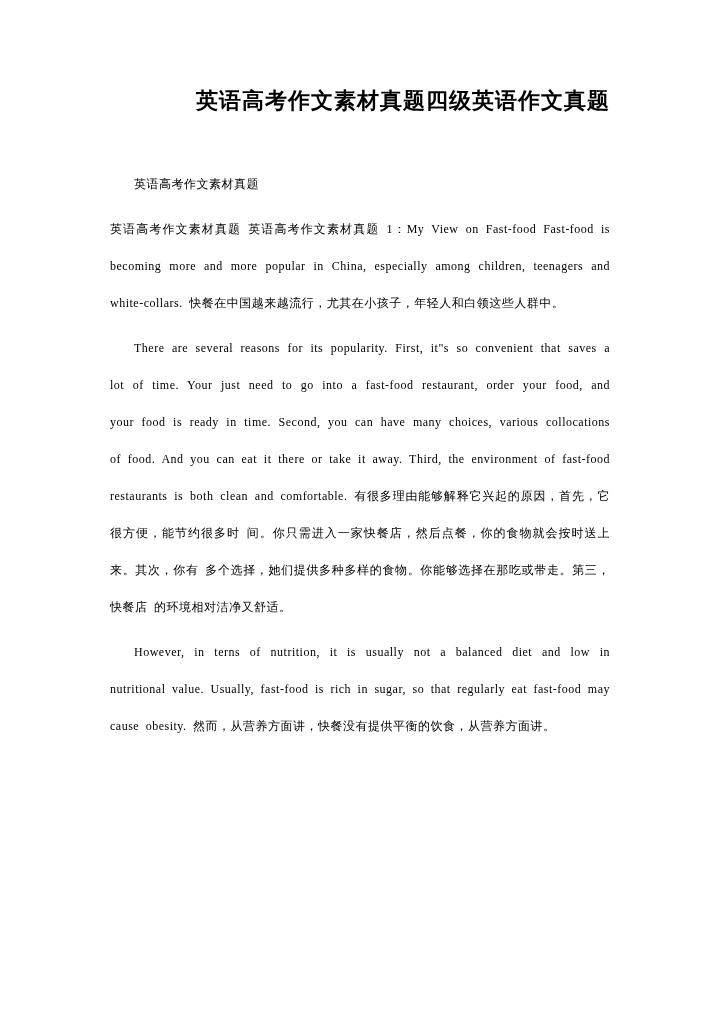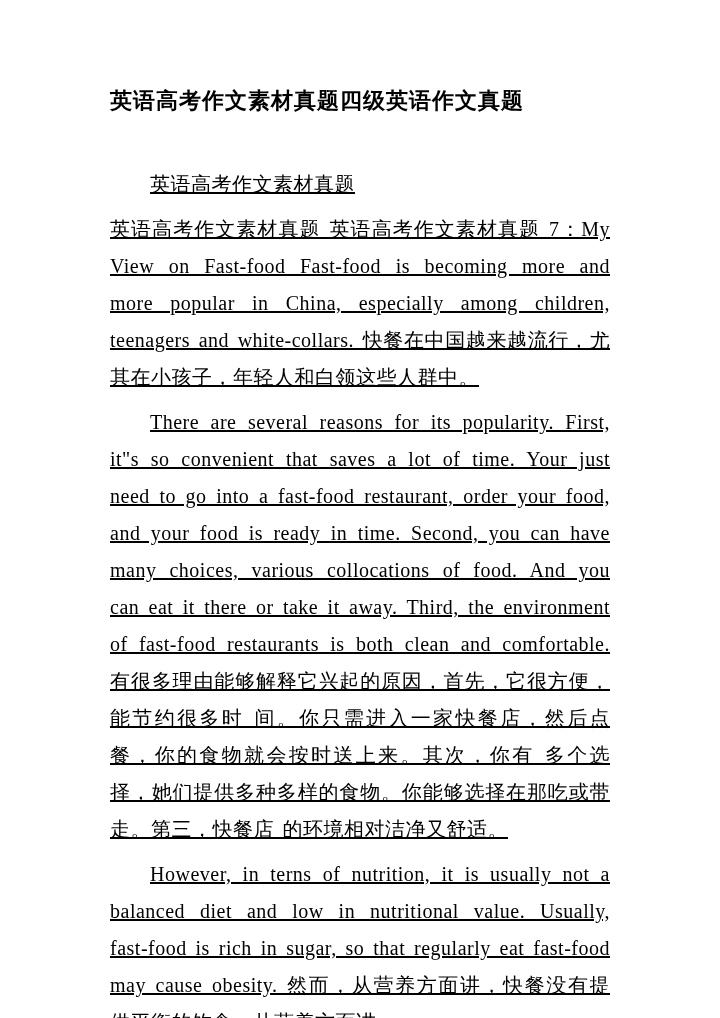--- a/index.html
+++ b/index.html
@@ -13,44 +13,43 @@
     min-height: 1018px;
     box-sizing: border-box;
     padding: 86px 110px 60px 110px;
     background: #ffffff;
     color: #000000;
     font-family: "Liberation Serif", "DejaVu Serif", serif;
   }
   .doc-title {
     font-size: 22px;
     font-weight: bold;
-    text-align: left;
+    text-align: right;
     margin: 0 0 50px 0;
     letter-spacing: 1px;
     line-height: 30px;
   }
   .para {
-    font-size: 20px;
+    font-size: 12px;
     line-height: 37px;
     text-align: justify;
     margin: 0 0 8px 0;
     word-spacing: 3px;
     letter-spacing: 0.5px;
-    text-decoration: underline;
   }
   .indent {
     text-indent: 2em;
   }
 </style>
 </head>
 <body>
 
 <div class="page">
   <h1 class="doc-title">英语高考作文素材真题四级英语作文真题</h1>
 
   <p class="para indent">英语高考作文素材真题</p>
 
-  <p class="para">英语高考作文素材真题 英语高考作文素材真题 7：My View on Fast-food Fast-food is becoming more and more popular in China, especially among children, teenagers and white-collars. 快餐在中国越来越流行，尤其在小孩子，年轻人和白领这些人群中。</p>
+  <p class="para">英语高考作文素材真题 英语高考作文素材真题 1：My View on Fast-food Fast-food is becoming more and more popular in China, especially among children, teenagers and white-collars. 快餐在中国越来越流行，尤其在小孩子，年轻人和白领这些人群中。</p>
 
   <p class="para indent">There are several reasons for its popularity. First, it"s so convenient that saves a lot of time. Your just need to go into a fast-food restaurant, order your food, and your food is ready in time. Second, you can have many choices, various collocations of food. And you can eat it there or take it away. Third, the environment of fast-food restaurants is both clean and comfortable. 有很多理由能够解释它兴起的原因，首先，它很方便，能节约很多时 间。你只需进入一家快餐店，然后点餐，你的食物就会按时送上来。其次，你有 多个选择，她们提供多种多样的食物。你能够选择在那吃或带走。第三，快餐店 的环境相对洁净又舒适。</p>
 
   <p class="para indent">However, in terns of nutrition, it is usually not a balanced diet and low in nutritional value. Usually, fast-food is rich in sugar, so that regularly eat fast-food may cause obesity. 然而，从营养方面讲，快餐没有提供平衡的饮食，从营养方面讲。</p>
 </div>
 
 </body></html>

